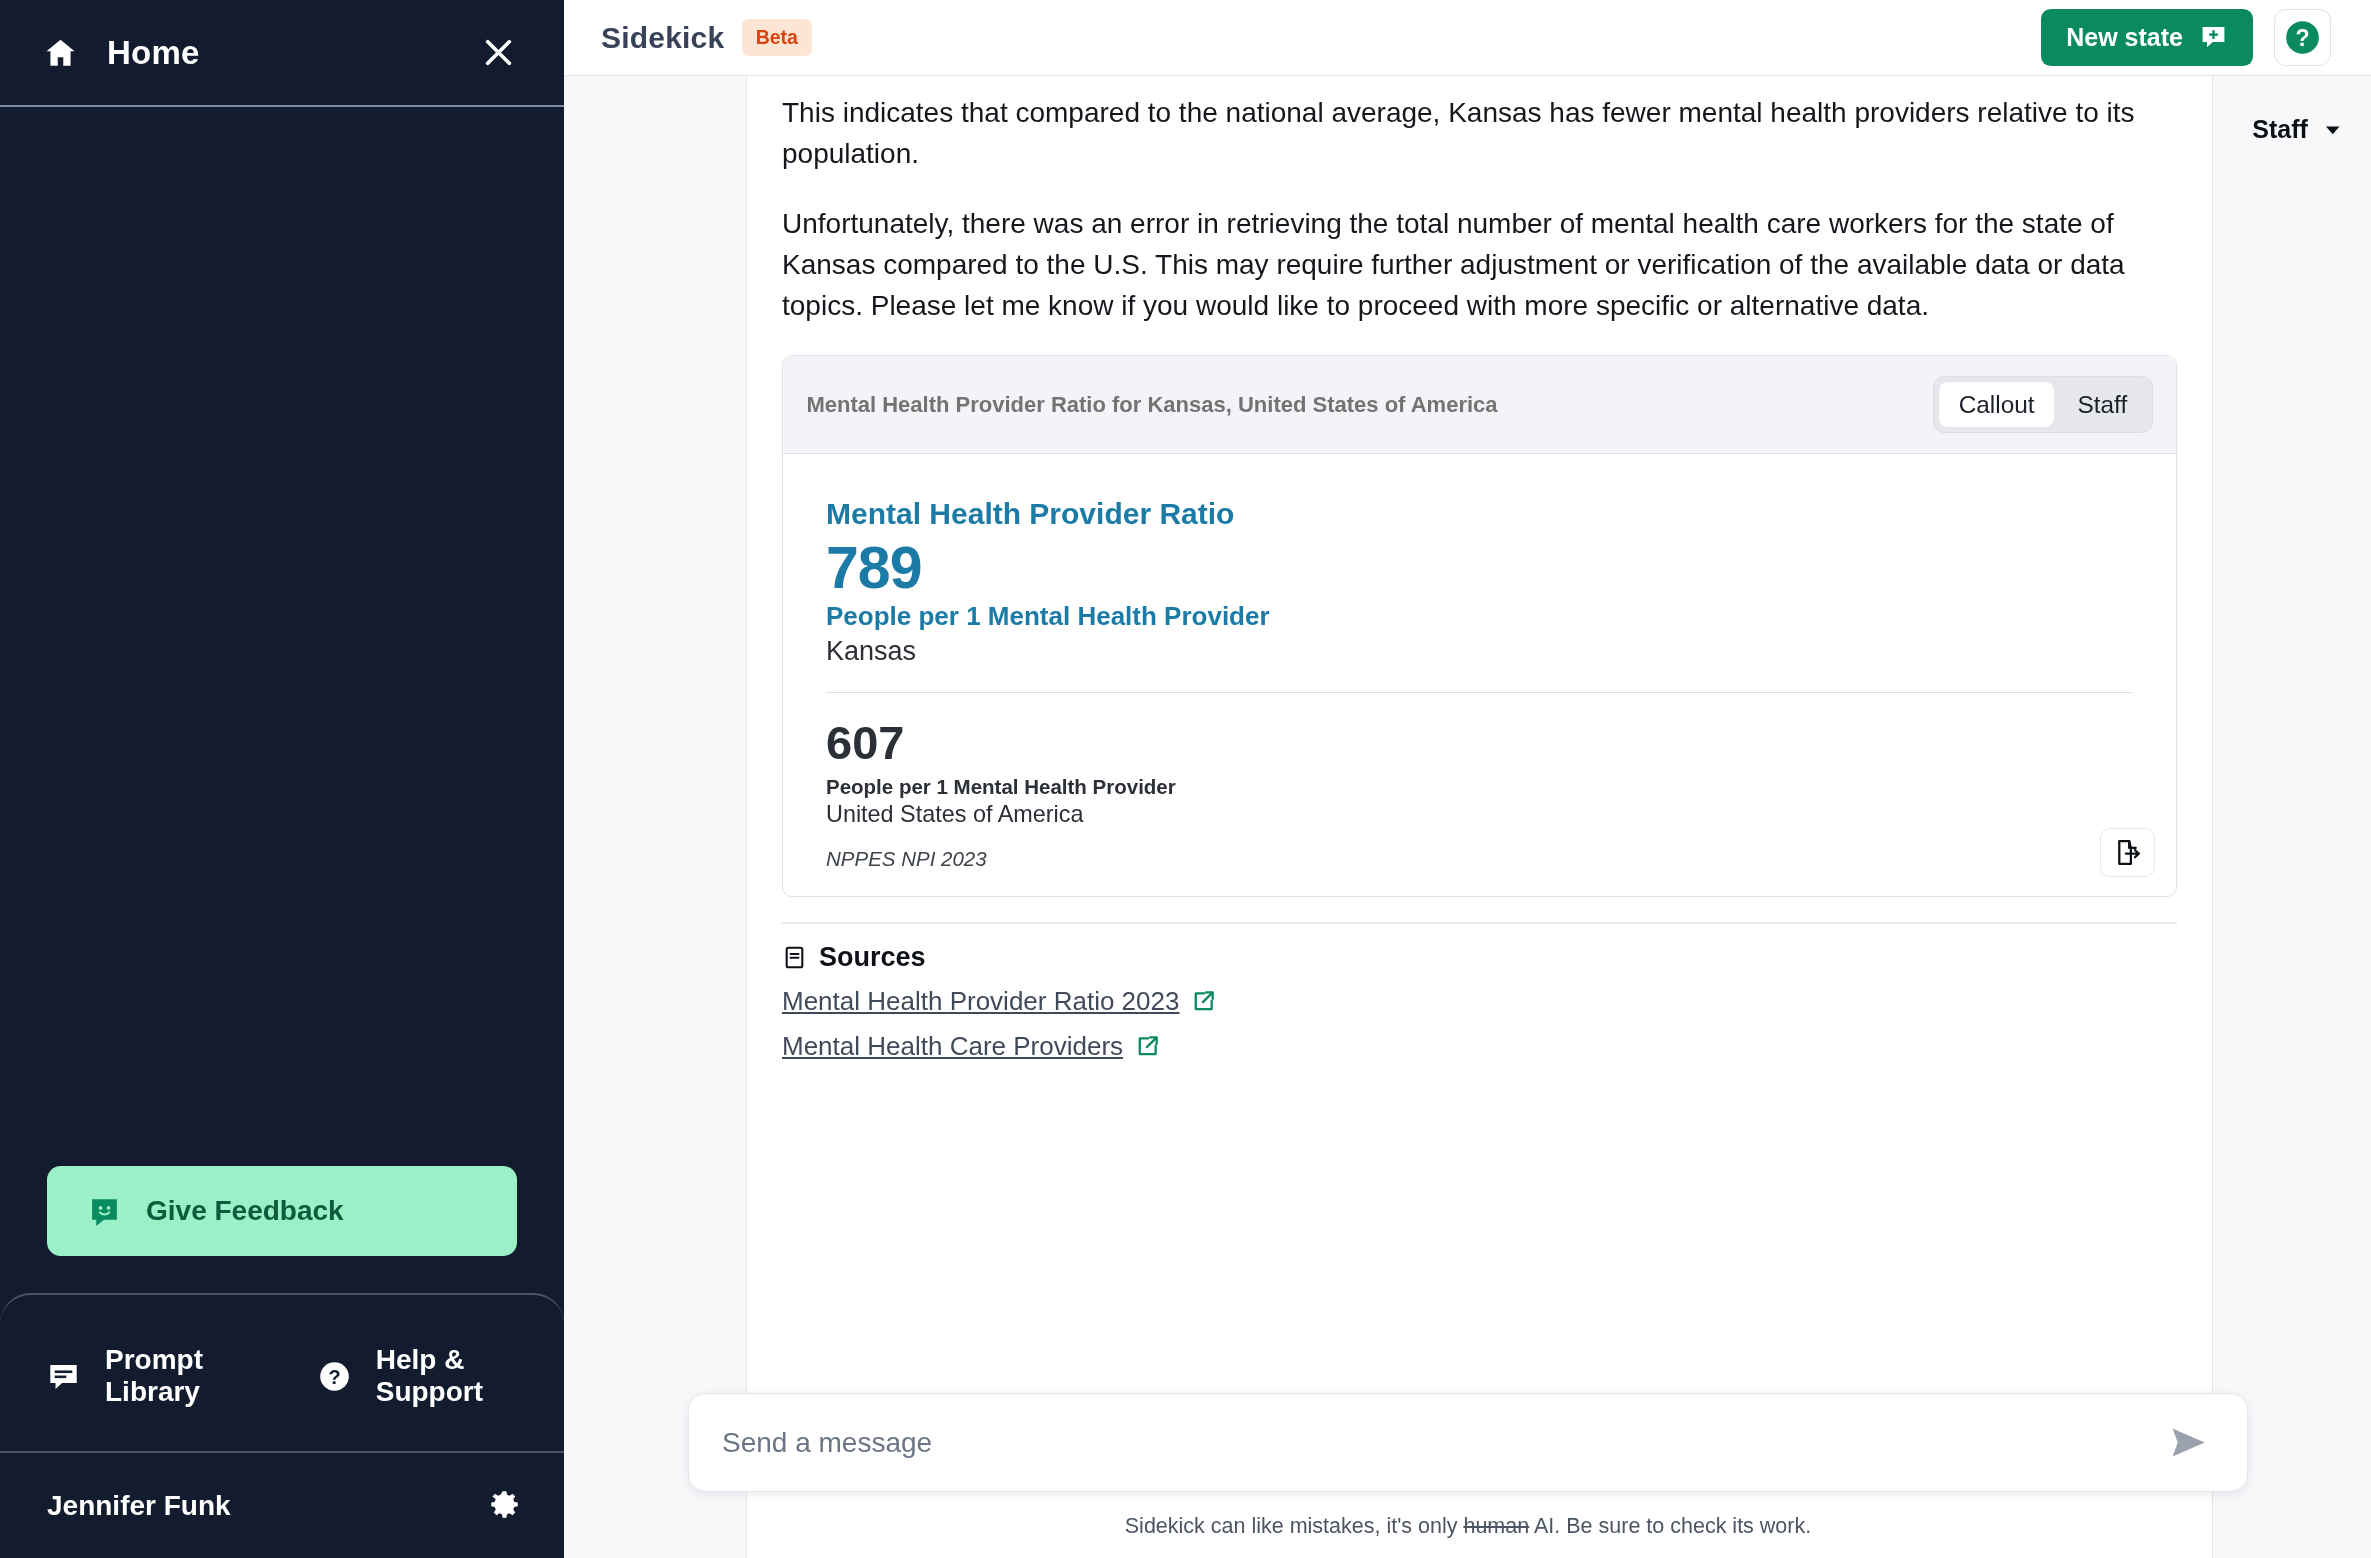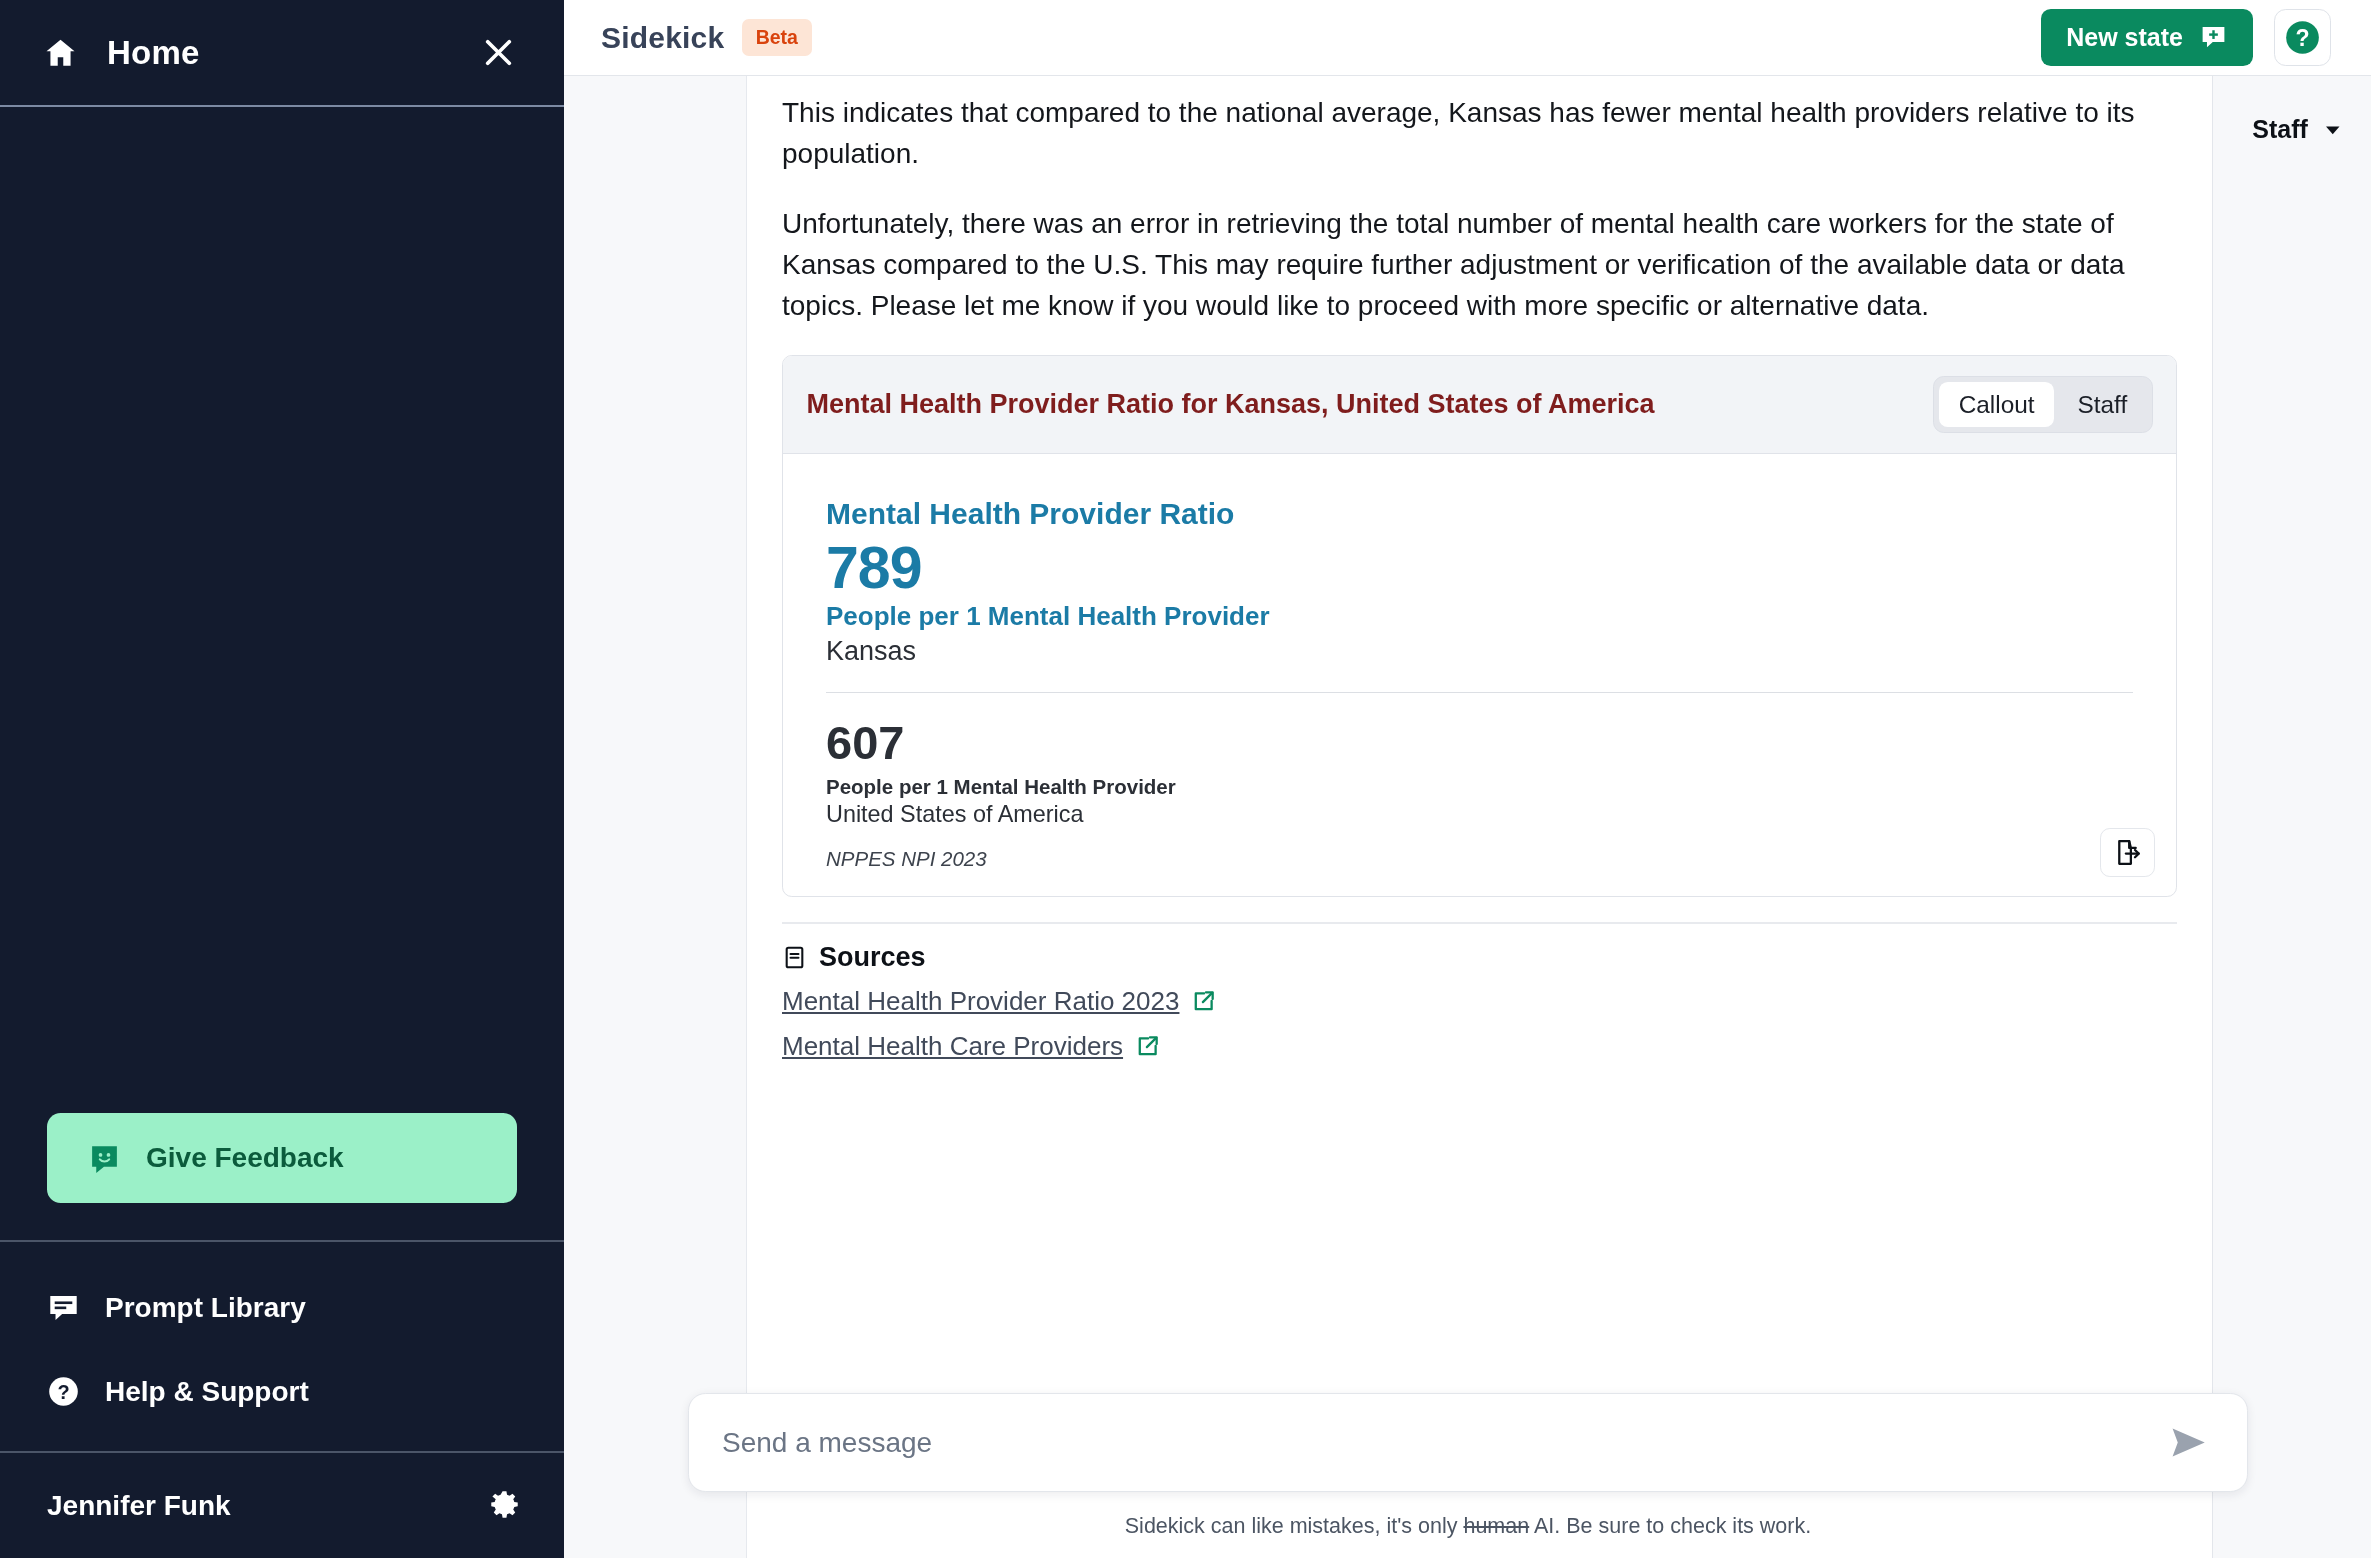--- a/index.html
+++ b/index.html
@@ -47,21 +47,21 @@
   .feedback-btn {
     background: #9bf0c8; border-radius: 13.7px;
     height: 90px; display: flex; align-items: center; gap: 25px;
     padding-left: 41px; cursor: pointer;
   }
   .feedback-label { color: #0b5b3c; font-size: 28px; font-weight: bold; }
 
   .sb-links {
     border-top: 2px solid #4b5568;
     padding: 49px 24px 43px 47px;
-    display: flex; flex-direction: column; gap: 51px;
+    display: flex; flex-direction: row; gap: 51px; border-radius: 31px;
   }
   .sb-link { display: flex; align-items: center; gap: 25px; cursor: pointer; }
   .sb-link-label { color: #fff; font-size: 28px; font-weight: bold; }
 
   .sb-user {
     border-top: 2px solid #4b5568;
     height: 107px;
     display: flex; align-items: center;
     padding: 0 43px 0 47px;
   }
@@ -129,21 +129,21 @@
   .viz-card {
     border: 1px solid #e0e3e9; border-radius: 9.8px;
     margin-top: 7.8px; overflow: hidden; background: #fff;
     max-width: 1395px;
   }
   .viz-head {
     background: #f2f4f7; border-bottom: 1px solid #e0e3e9;
     display: flex; align-items: center;
     padding: 19.5px 23.4px; min-height: 76px;
   }
-  .viz-title { font-size: 27px; color: #7f1d1d; font-weight: bold; flex: 1; }
+  .viz-title { font-size: 22px; color: #737373; font-weight: bold; flex: 1; }
   .seg {
     background: #e5e7ec; border-radius: 10.7px; padding: 4.9px;
     display: flex; gap: 3.9px; border: 1px solid #dcdfe6;
   }
   .seg-btn {
     font-size: 24.4px; padding: 8.8px 19.5px; border-radius: 8.8px;
     color: #1b1f27; cursor: pointer; border: none; background: transparent;
     font-family: inherit;
   }
   .seg-btn.active { background: #ffffff; }

